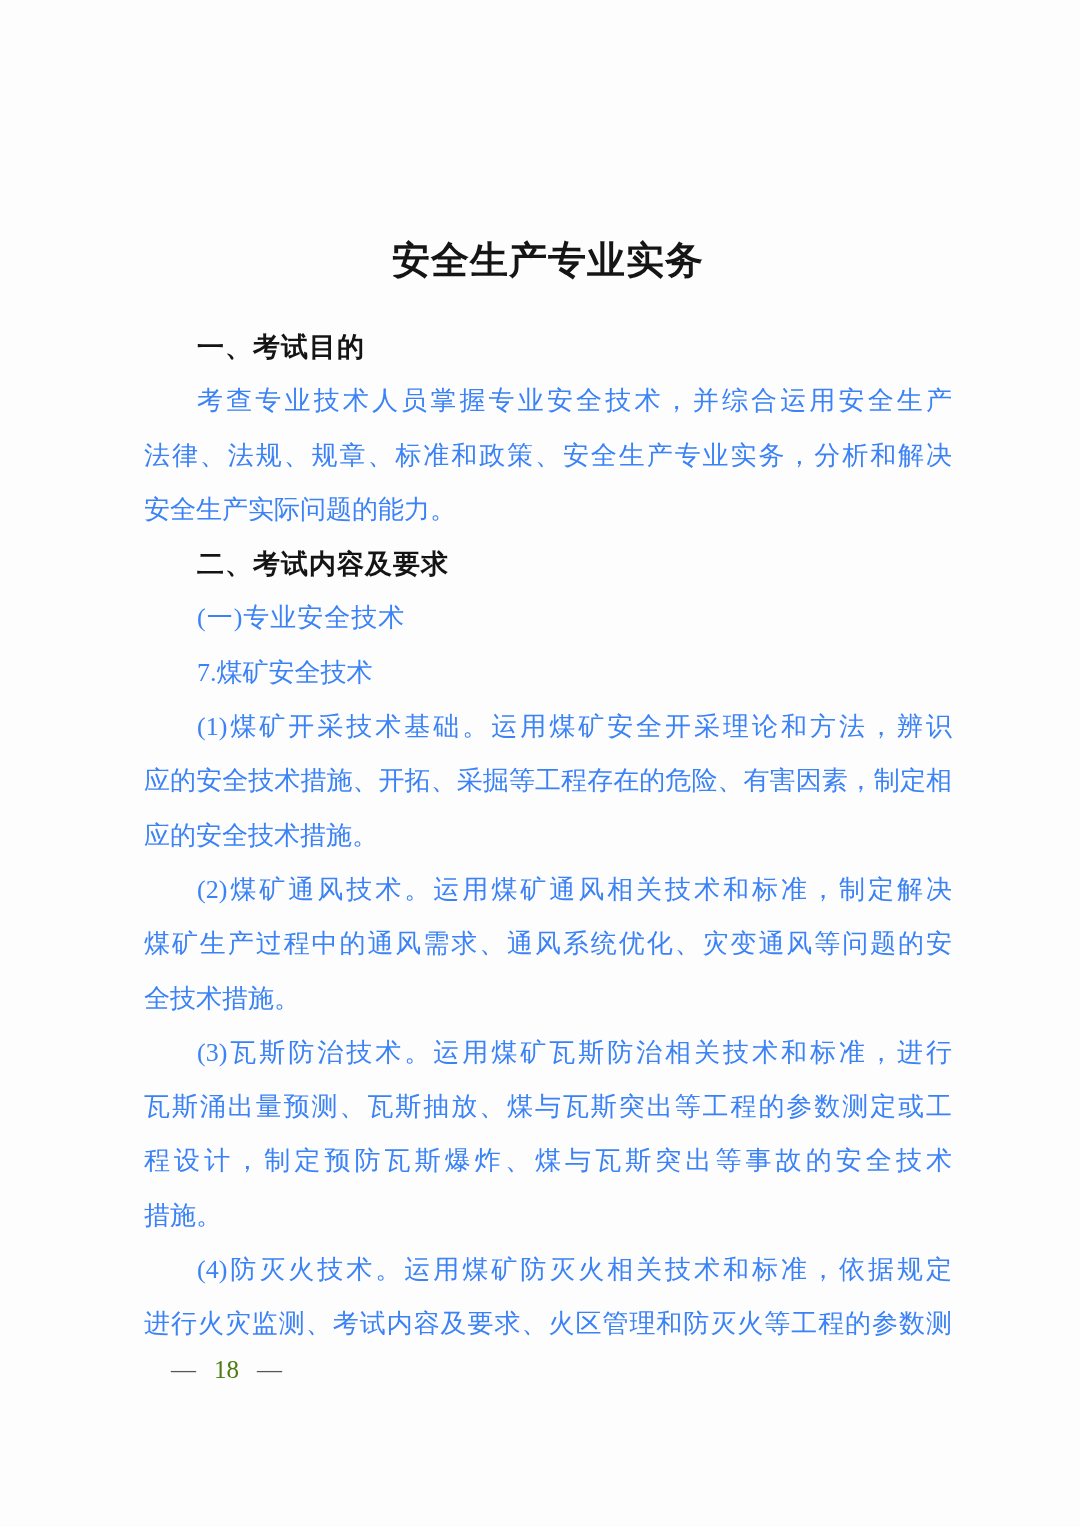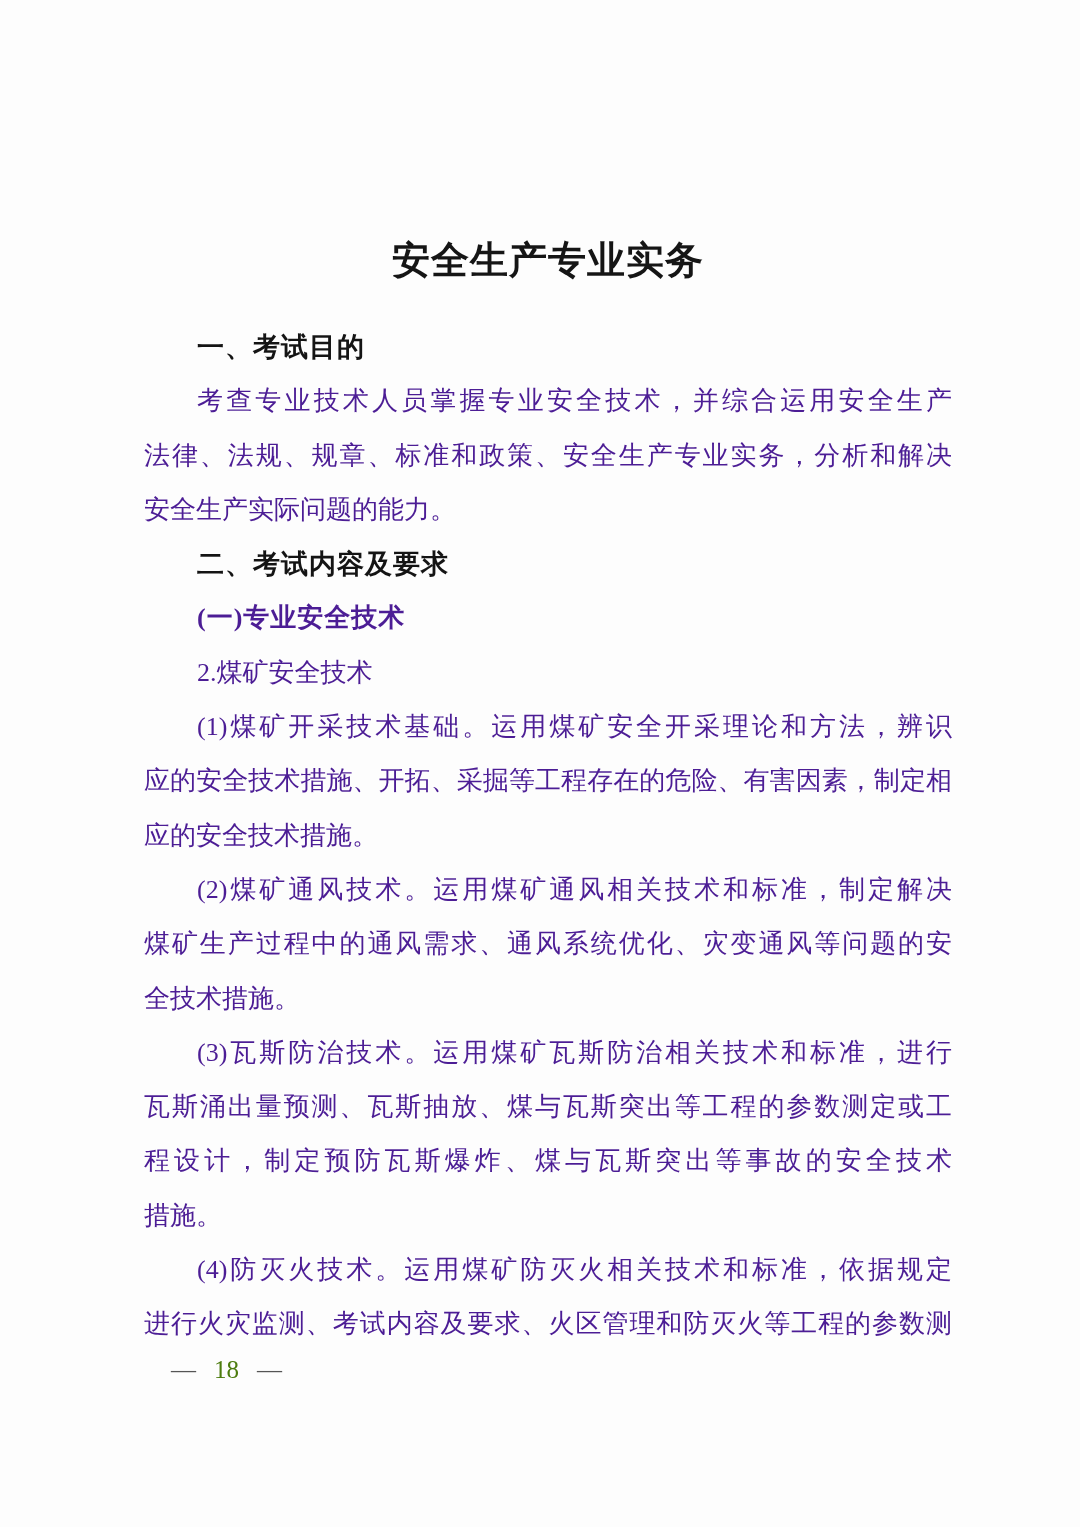--- a/index.html
+++ b/index.html
@@ -34,41 +34,41 @@
     letter-spacing: 1px;
     color: #151515;
     margin-bottom: 36px;
   }
   .ln {
     font-family: "Liberation Serif", "DejaVu Serif", serif;
     font-size: 26px;
     line-height: 54.3px;
     height: 54.3px;
     white-space: nowrap;
-    color: #4c1d95;
+    color: #3b82f6;
   }
   .ln.fill {
     white-space: normal;
     text-align: justify;
     text-align-last: justify;
     text-justify: inter-character;
     overflow: hidden;
   }
   .ln.ind {
     text-indent: 53px;
   }
   .ln.h {
     font-family: Liberation Serif, serif;
     font-weight: bold;
     font-size: 27px;
     letter-spacing: 1px;
     color: #141414;
   }
   .ln.sub {
-    font-weight: 700;
+    font-weight: 400;
     letter-spacing: 1px;
   }
   .footer {
     position: absolute;
     left: 163px;
     top: 1354px;
     font-family: "Liberation Serif", "DejaVu Serif", serif;
     font-size: 25px;
     line-height: 32px;
     color: #3d3d3d;
@@ -92,21 +92,21 @@
   <div class="content">
 
     <div class="doc-title">安全生产专业实务</div>
 
     <div class="ln h ind">一、考试目的</div>
     <div class="ln ind fill">考查专业技术人员掌握专业安全技术，并综合运用安全生产</div>
     <div class="ln fill">法律、法规、规章、标准和政策、安全生产专业实务，分析和解决</div>
     <div class="ln">安全生产实际问题的能力。</div>
     <div class="ln h ind">二、考试内容及要求</div>
     <div class="ln sub ind">(一)专业安全技术</div>
-    <div class="ln ind">2.煤矿安全技术</div>
+    <div class="ln ind">7.煤矿安全技术</div>
     <div class="ln ind fill">(1)煤矿开采技术基础。运用煤矿安全开采理论和方法，辨识</div>
     <div class="ln fill">应的安全技术措施、开拓、采掘等工程存在的危险、有害因素，制定相</div>
     <div class="ln">应的安全技术措施。</div>
     <div class="ln ind fill">(2)煤矿通风技术。运用煤矿通风相关技术和标准，制定解决</div>
     <div class="ln fill">煤矿生产过程中的通风需求、通风系统优化、灾变通风等问题的安</div>
     <div class="ln">全技术措施。</div>
     <div class="ln ind fill">(3)瓦斯防治技术。运用煤矿瓦斯防治相关技术和标准，进行</div>
     <div class="ln fill">瓦斯涌出量预测、瓦斯抽放、煤与瓦斯突出等工程的参数测定或工</div>
     <div class="ln fill">程设计，制定预防瓦斯爆炸、煤与瓦斯突出等事故的安全技术</div>
     <div class="ln">措施。</div>

